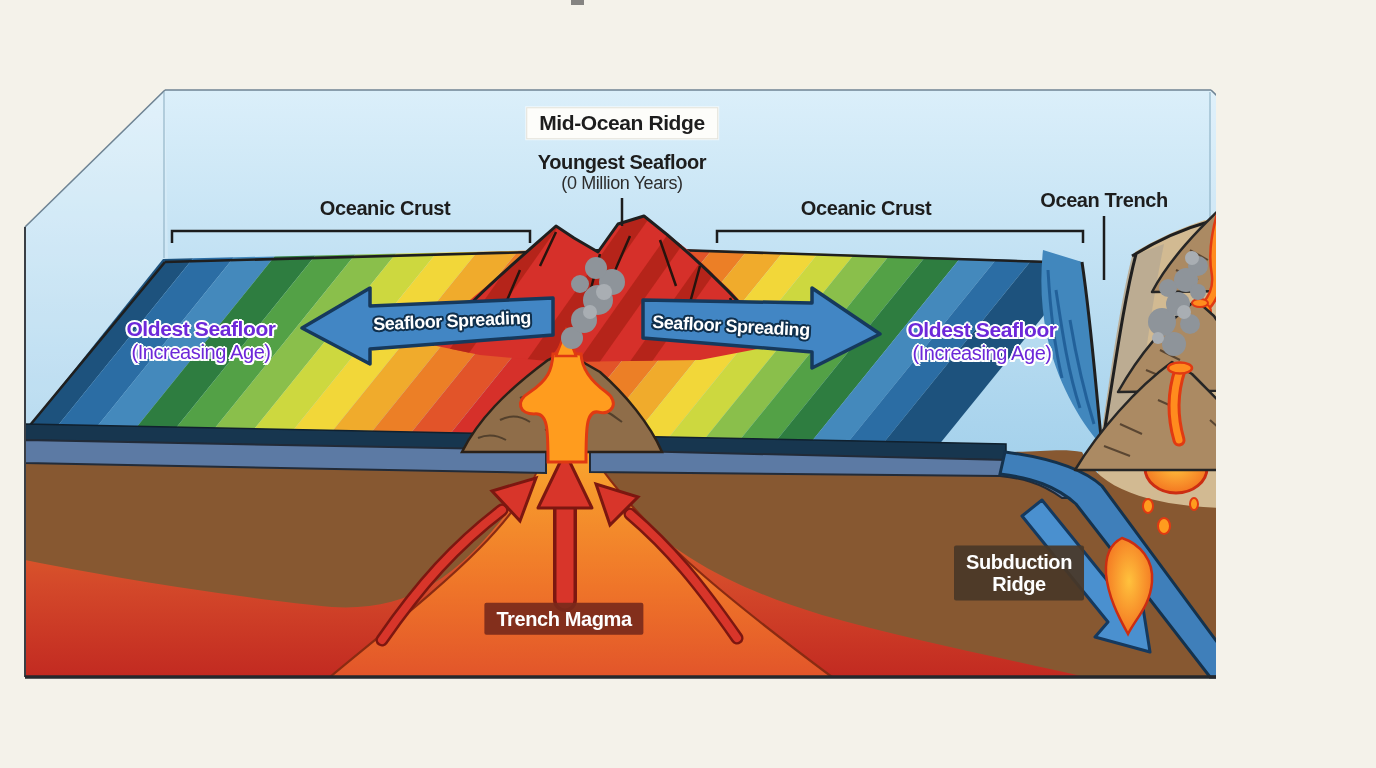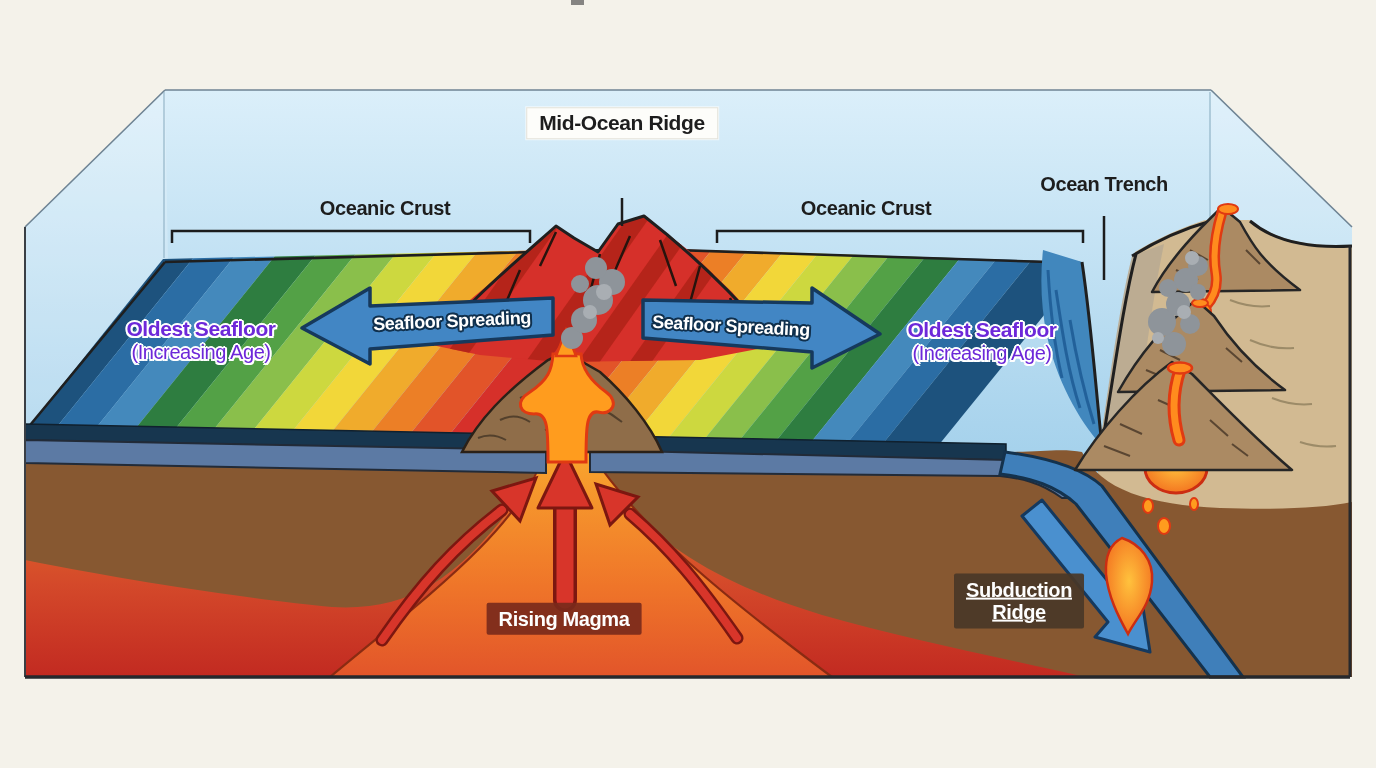--- a/index.html
+++ b/index.html
@@ -1,17 +1,17 @@
 <!DOCTYPE html>
 <html><head>
 <meta charset="utf-8">
 <style>
   html,body{margin:0;padding:0;}
   body{font-family:"Liberation Sans",sans-serif;background:#f4f2ea;}
-  #stage{position:relative;width:1376px;height:768px;overflow:hidden;background:#f4f2ea;}
+  #stage{position:relative;width:1216px;height:768px;overflow:hidden;background:#f4f2ea;}
   #art{position:absolute;left:0;top:0;}
   .lbl{position:absolute;transform:translate(-50%,-50%);text-align:center;white-space:nowrap;color:#1d1d1d;line-height:1.12;letter-spacing:-0.4px;}
   .b{font-weight:bold;}
   .boxwhite{background:#fdfdfa;padding:3px 12px;border:1px solid #e3e2da;box-shadow:0 0 0 1px rgba(255,255,255,.6);}
   .outline-white{color:#6d28d9;text-shadow:2px 0 0 #fff,-2px 0 0 #fff,0 2px 0 #fff,0 -2px 0 #fff,1.5px 1.5px 0 #fff,-1.5px -1.5px 0 #fff,1.5px -1.5px 0 #fff,-1.5px 1.5px 0 #fff;}
   .outline-dark{color:#fff;text-shadow:2px 0 0 #10304d,-2px 0 0 #10304d,0 2px 0 #10304d,0 -2px 0 #10304d,1.5px 1.5px 0 #10304d,-1.5px -1.5px 0 #10304d,1.5px -1.5px 0 #10304d,-1.5px 1.5px 0 #10304d;}
   .darkbox{color:#fefefe;padding:5px 12px;border-radius:2px;}
   .sz20{font-size:20px;} .sz21{font-size:21px;} .sz19{font-size:20px;} .sz18{font-size:18px;}
 </style>
 </head>
@@ -221,38 +221,42 @@
 
   <g fill="none">
     <path d="M25,227 V677" stroke="#3a3f45" stroke-width="2"></path>
     <path d="M25,677 H1350" stroke="#26282c" stroke-width="3.5"></path>
     <path d="M1350,246 V677" stroke="#26282c" stroke-width="3"></path>
   </g>
 </svg>
 
 <div class="lbl boxwhite b sz21" style="left:622px;top:123px;">Mid-Ocean Ridge</div>
 
+<div class="lbl" style="left:622px;top:172px;">
+  <div class="b sz20">Youngest Seafloor</div>
+  <div class="sz18" style="color:#2d2d2d;">(0 Million Years)</div>
+</div>
 
 <div class="lbl b sz20" style="left:385px;top:208px;">Oceanic Crust</div>
 <div class="lbl b sz20" style="left:866px;top:208px;">Oceanic Crust</div>
-<div class="lbl b sz20" style="left:1104px;top:184px;">Ocean Trench</div>
+<div class="lbl b sz20" style="left:1104px;top:200px;">Ocean Trench</div>
 
 <div class="lbl" style="left:201px;top:340px;">
   <div class="b sz21 outline-white">Oldest Seafloor</div>
   <div class="sz19 outline-white">(Increasing Age)</div>
 </div>
 <div class="lbl" style="left:982px;top:341px;">
   <div class="b sz21 outline-white">Oldest Seafloor</div>
   <div class="sz19 outline-white">(Increasing Age)</div>
 </div>
 
 <div class="lbl b sz18 outline-dark" style="left:452px;top:321px;transform:translate(-50%,-50%) rotate(-2.5deg);">Seafloor Spreading</div>
 <div class="lbl b sz18 outline-dark" style="left:731px;top:326px;transform:translate(-50%,-50%) rotate(3deg);">Seafloor Spreading</div>
 
 
-<div class="lbl darkbox" style="left:1019px;top:601px;background:rgba(73,55,39,0.92);text-decoration:underline;">
+<div class="lbl darkbox" style="left:1019px;top:573px;background:rgba(73,55,39,0.92);">
   <div class="b sz19">Subduction</div>
   <div class="b sz19">Ridge</div>
 </div>
 
-<div class="lbl darkbox b sz20" style="left:564px;top:619px;background:rgba(122,42,27,0.92);">Rising Magma</div>
+<div class="lbl darkbox b sz20" style="left:564px;top:619px;background:rgba(122,42,27,0.92);">Trench Magma</div>
 
 </div>
 
 </body></html>

